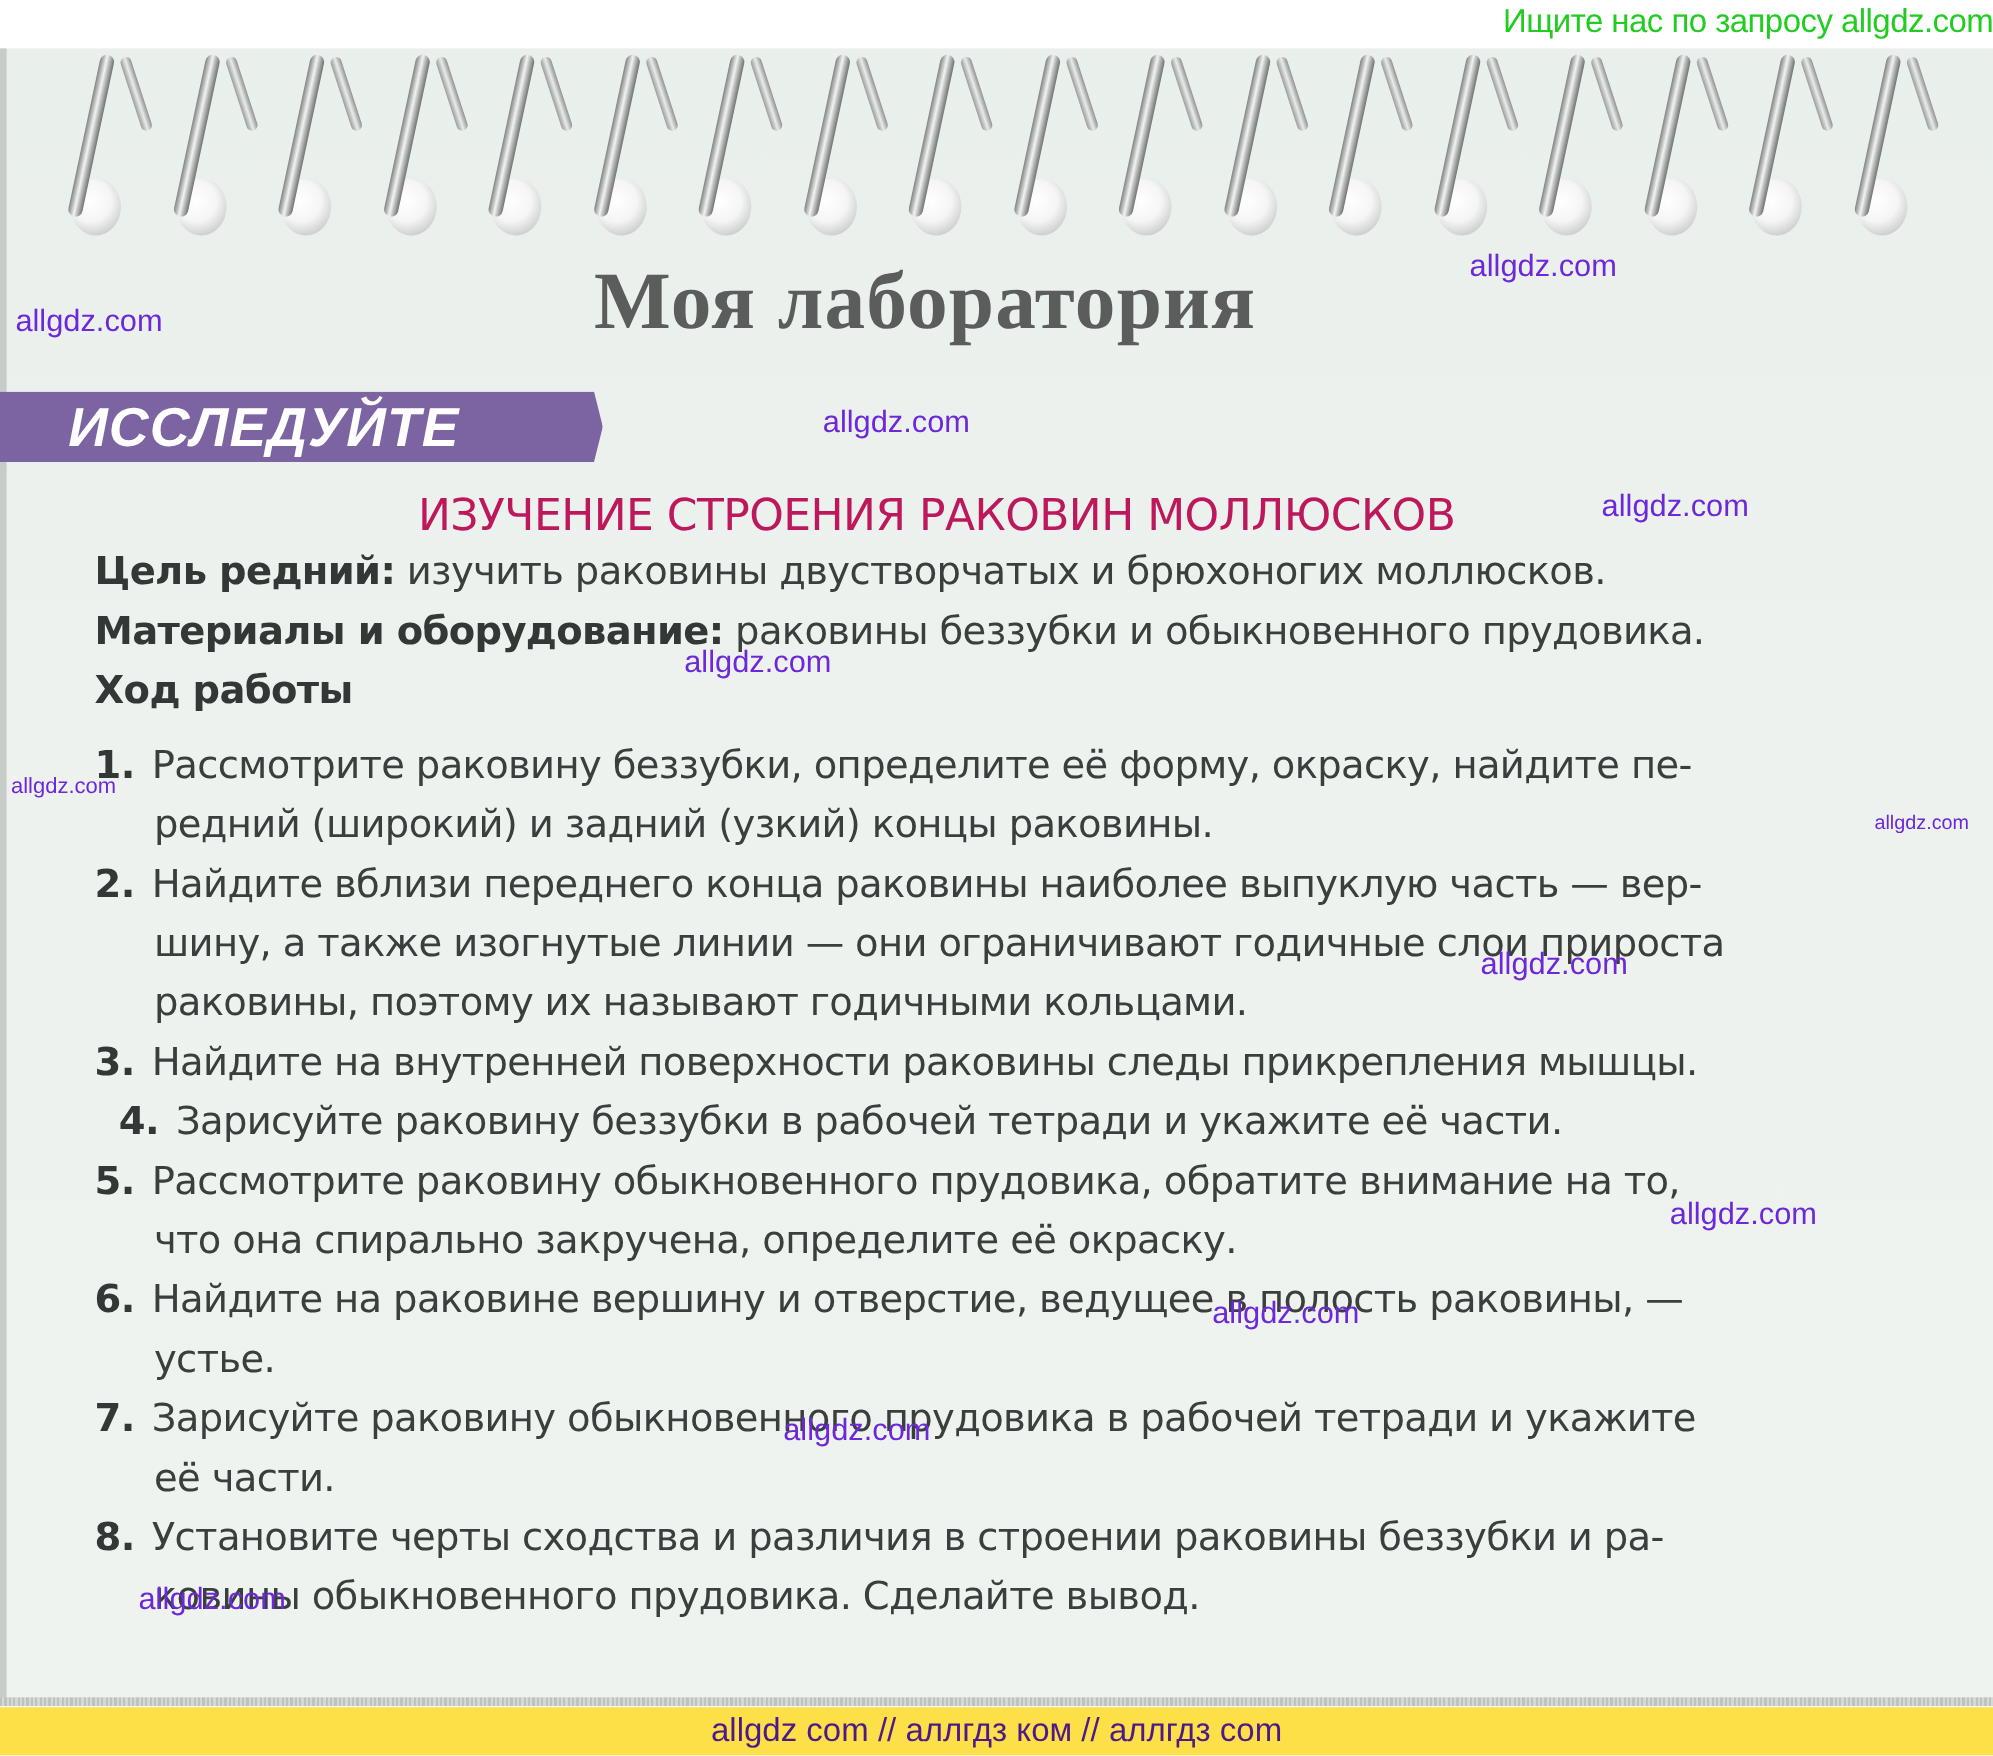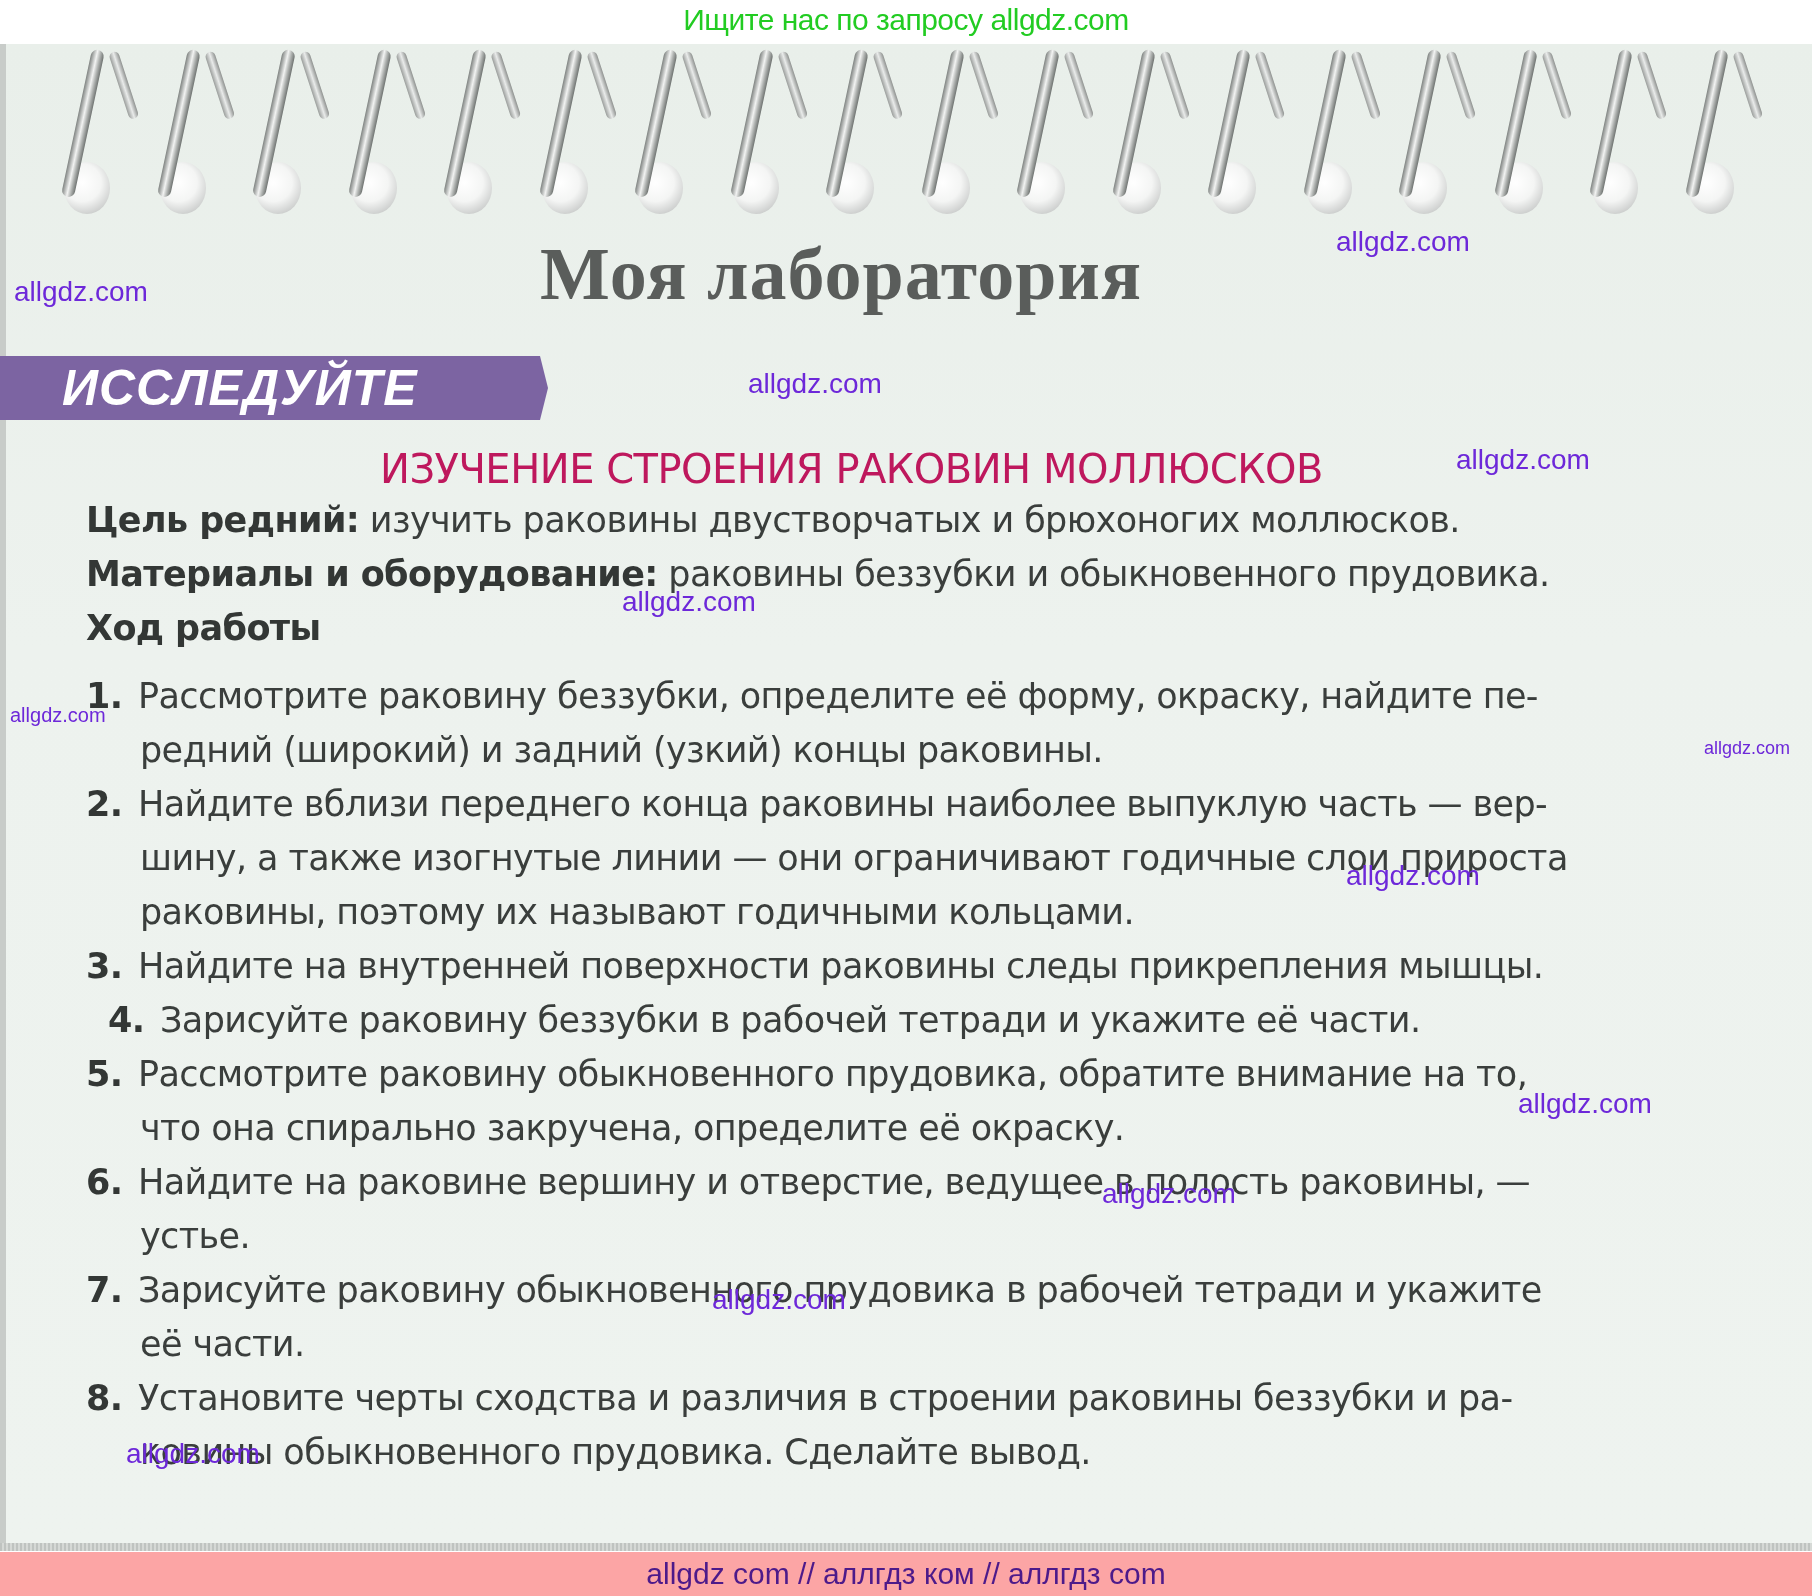--- a/index.html
+++ b/index.html
@@ -3,21 +3,21 @@
 <meta charset="utf-8">
 <style>
   html, body { margin:0; padding:0; }
   body {
     width:1812px; height:1596px; position:relative; overflow:hidden;
     background:#ffffff;
     font-family:"DejaVu Sans", sans-serif;
   }
   .top-banner {
     position:absolute; left:0; top:0; width:1812px; height:44px;
-    text-align:center; color:#22cc22; font-family:"Liberation Sans", sans-serif;
+    text-align:right; color:#22cc22; font-family:"Liberation Sans", sans-serif;
     font-size:30px; line-height:40px; letter-spacing:-0.5px;
   }
   .page {
     position:absolute; left:0; top:44px; width:1812px; height:1507px;
     background:linear-gradient(180deg,#e9efea 0%,#edf2ee 40%,#eef3ef 100%);
   }
   .page-bottom-edge {
     position:absolute; left:0; top:1543px; width:1812px; height:8px;
     background:repeating-linear-gradient(90deg,#bfc3c0 0 2px,#d6d9d6 2px 4px);
   }
@@ -72,21 +72,21 @@
   .bold { font-weight:bold; color:#333735; }
   .num { font-weight:bold; color:#333735; display:inline-block; width:52px; }
   .indent { padding-left:54px; }
   .wm {
     position:absolute; font-family:"Liberation Sans", sans-serif;
     color:#6d28d9; white-space:nowrap;
   }
   .bottom-banner {
     position:absolute; left:0; top:1552px; width:1812px; height:44px;
     text-align:center; color:#4d1a8a; font-family:"Liberation Sans", sans-serif;
-    font-size:30px; line-height:44px; background:#fca5a5;
+    font-size:30px; line-height:44px; background:#fde047;
   }
 </style>
 </head>
 <body>
 
 <div class="top-banner">Ищите нас по запросу allgdz.com</div>
 
 <div class="page"></div>
 <div class="left-edge"></div>
 

